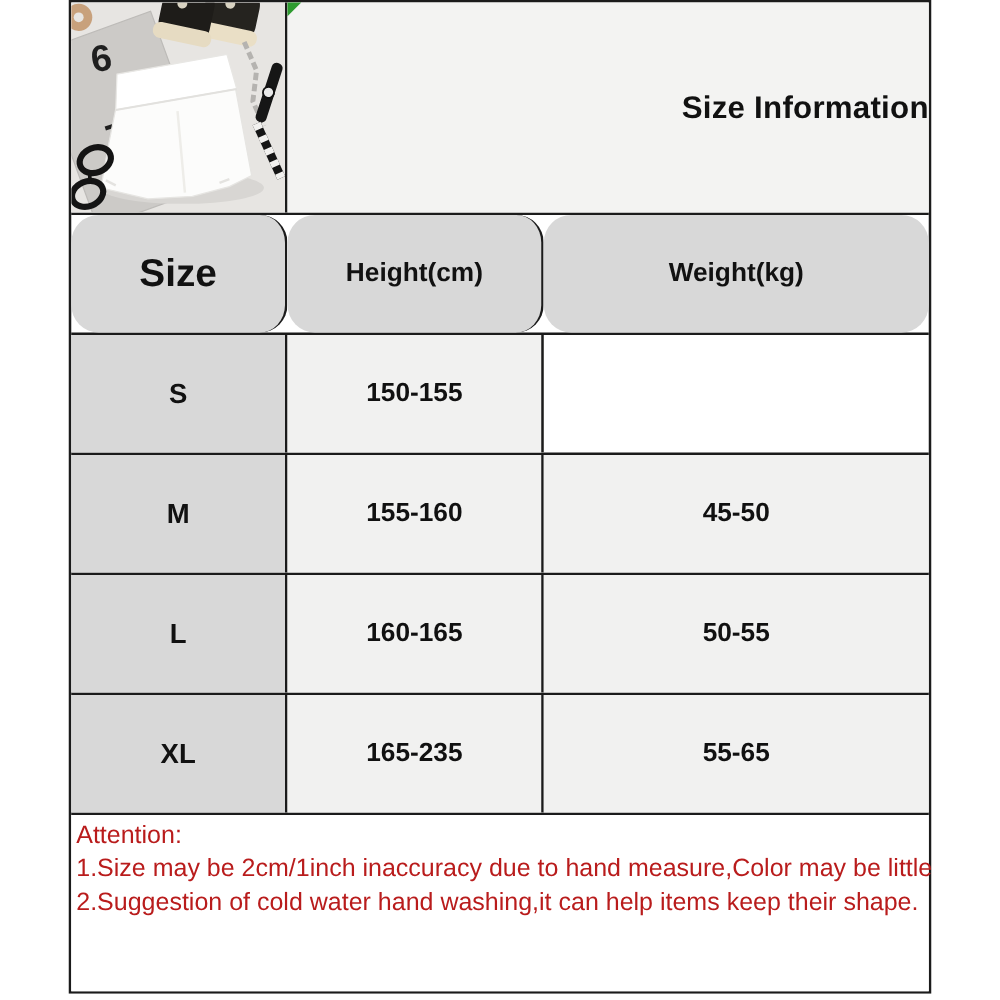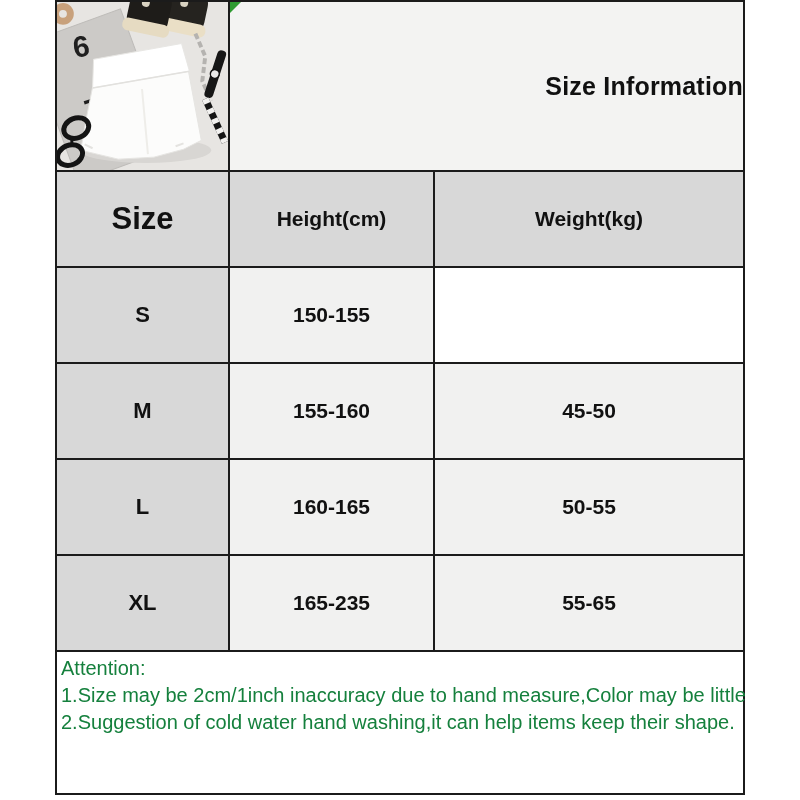--- a/index.html
+++ b/index.html
@@ -30,27 +30,27 @@
   .photo-cell svg{display:block;width:100%;height:100%;}
   .title-cell{flex:1;position:relative;background:var(--title-bg);display:flex;align-items:center;justify-content:flex-end;}
   .title-cell .corner{position:absolute;top:0;left:0;width:0;height:0;border-top:11px solid var(--marker-green);border-right:11px solid transparent;}
   .title-text{font-size:25px;font-weight:bold;letter-spacing:0.2px;}
   
   .trow{display:flex;height:96px;border-bottom:2px solid var(--border);}
   .trow:last-of-type{border-bottom:2px solid var(--border);}
   .c1{width:173px;border-right:2px solid var(--border);display:flex;align-items:center;justify-content:center;flex:none;}
   .c2{width:205px;border-right:2px solid var(--border);display:flex;align-items:center;justify-content:center;flex:none;}
   .c3{flex:1;display:flex;align-items:center;justify-content:center;}
-  .header-row .c1,.header-row .c2,.header-row .c3{background:var(--header-bg);}
+  .header-row .c1,.header-row .c2,.header-row .c3{background:var(--header-bg);border-radius:22px;}
   .header-row .c1{font-size:31px;font-weight:bold;}
   .header-row .c2,.header-row .c3{font-size:21px;font-weight:bold;}
   .data-row .c1{background:var(--header-bg);font-size:22px;font-weight:bold;}
   .data-row .c2,.data-row .c3{background:var(--cell-bg);font-size:21px;font-weight:bold;}
   
-  .attention{flex:1;background:var(--attention-bg);padding:3px 4px 0 4px;font-size:20px;line-height:27px;color:#15803d;}
+  .attention{flex:1;background:var(--attention-bg);padding:3px 4px 0 4px;font-size:20px;line-height:27px;color:#b91c1c;}
   .attention div{white-space:nowrap;}
 </style>
 </head>
 <body>
 
 <div class="sheet">
 
   <div class="top-section">
     <div class="photo-cell">
       <svg viewBox="0 0 173 170">

